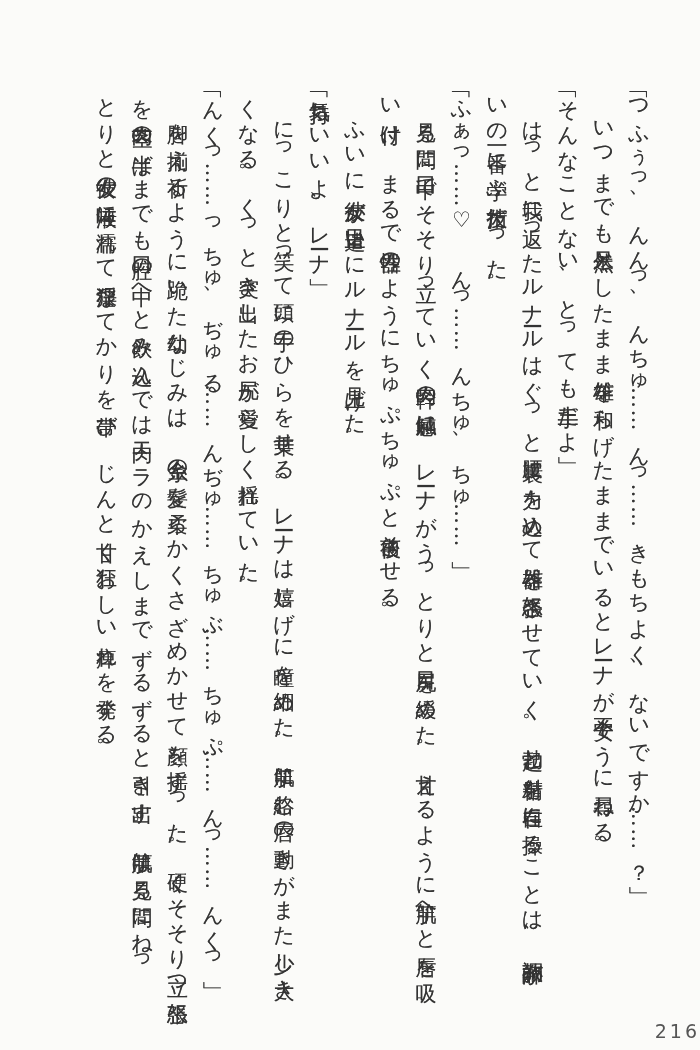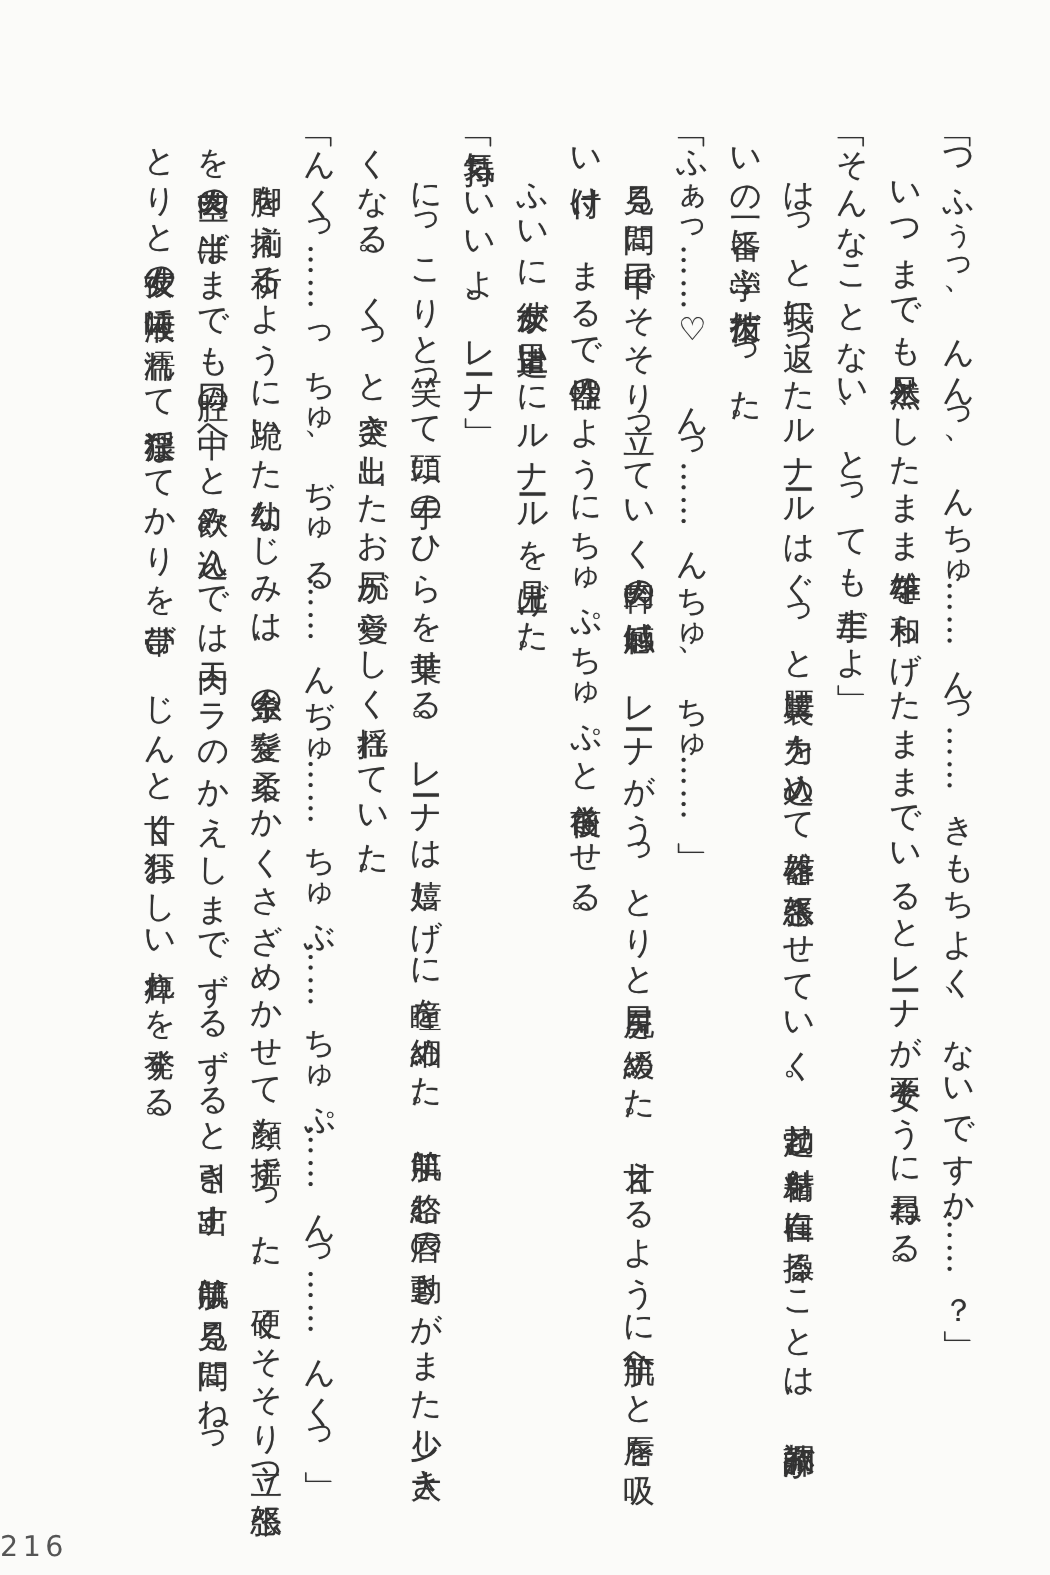--- a/index.html
+++ b/index.html
@@ -33,21 +33,21 @@
     padding: 0;
   }
   .para.indent {
     text-indent: 22.5px;
   }
   .page-number {
     position: absolute;
     bottom: 8px;
     left: 0;
     width: 100%;
-    text-align: left;
+    text-align: right;
     font-family: "DejaVu Sans", "Liberation Sans", sans-serif;
     font-size: 19px;
     letter-spacing: 3px;
     color: #555555;
   }
 </style>
 </head>
 <body>
 
 <div class="page">

